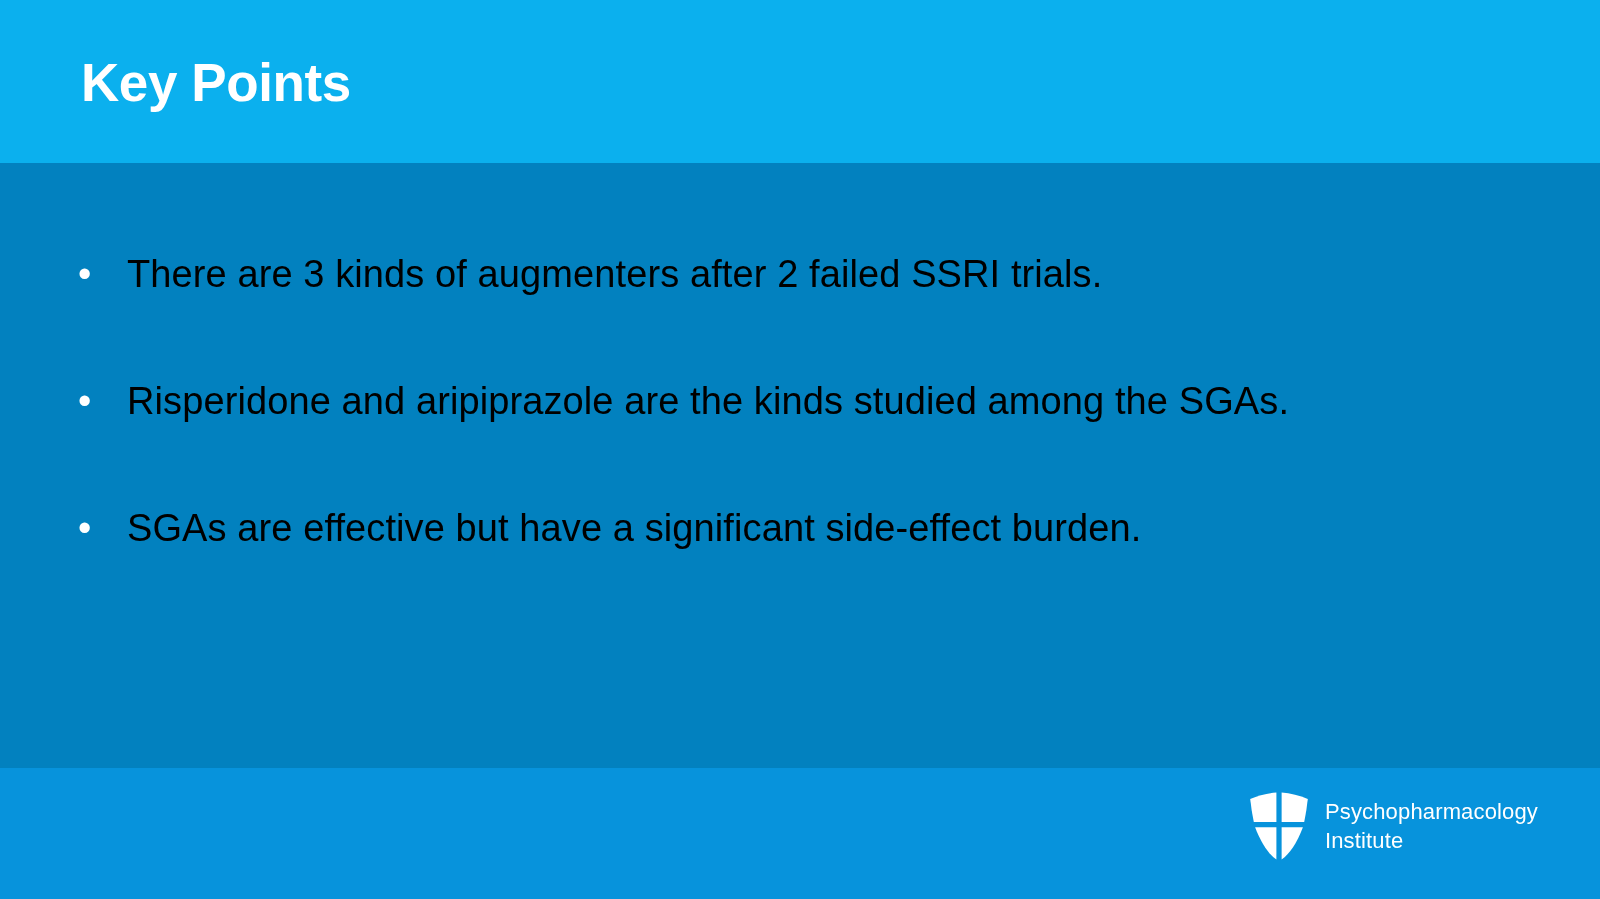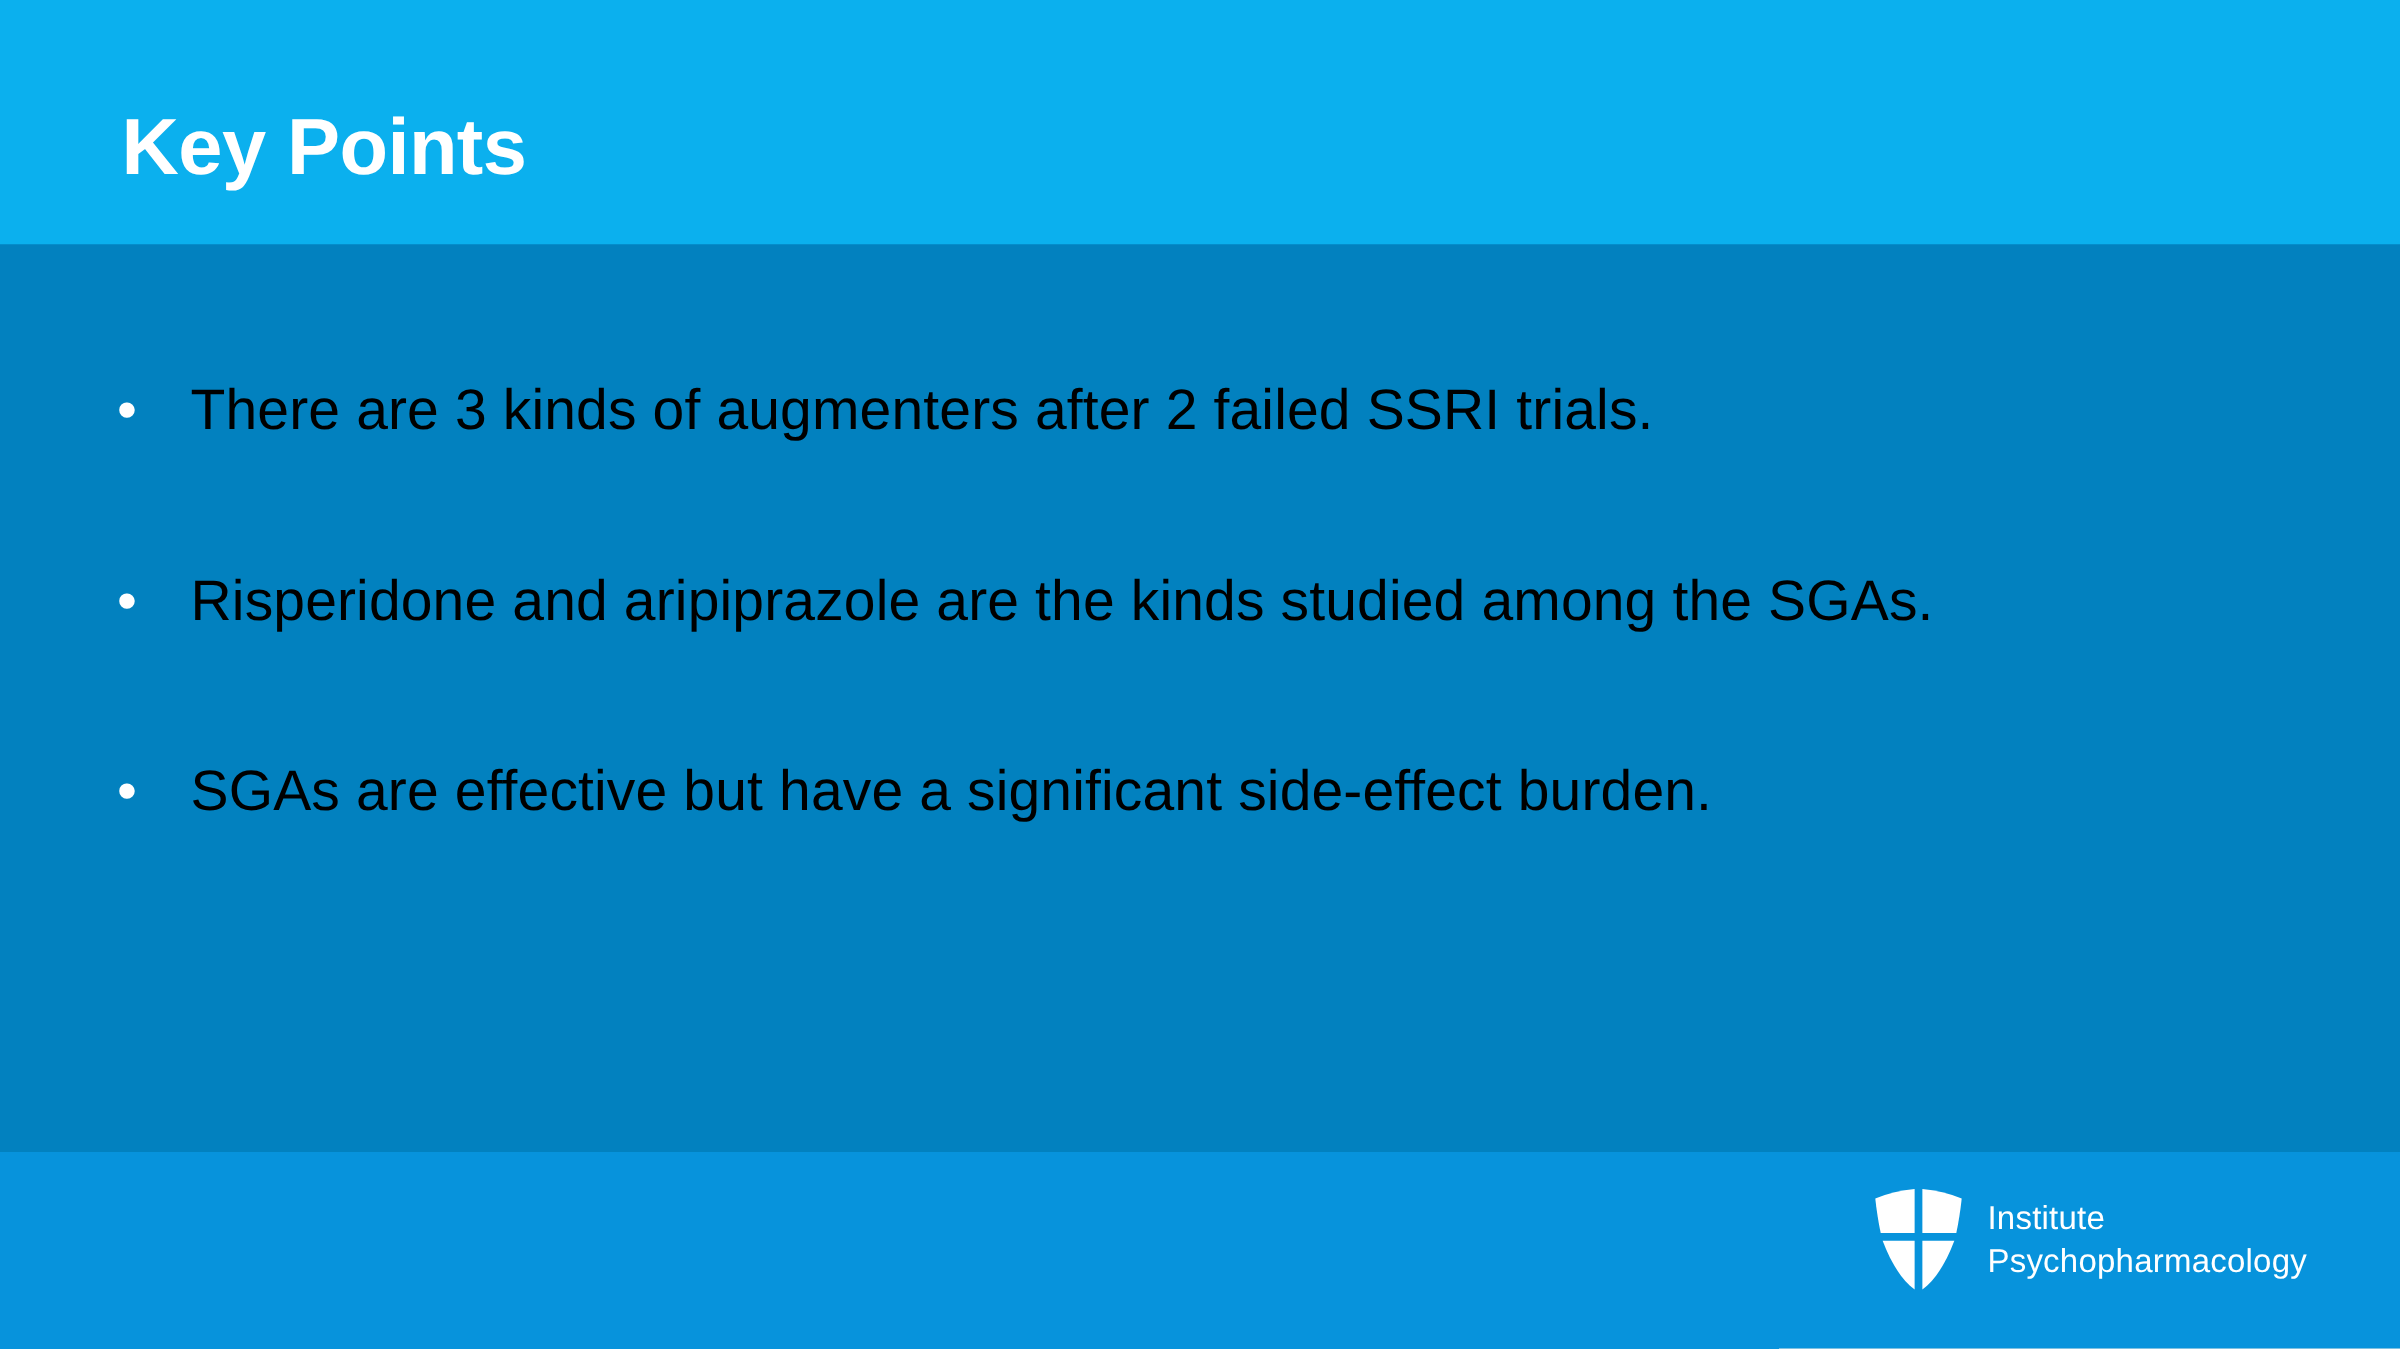--- a/index.html
+++ b/index.html
@@ -25,21 +25,21 @@
     position: absolute;
     left: 0;
     top: 0;
     width: 1600px;
     height: 163px;
     background: #0bb0ee;
   }
   .slide-title {
     position: absolute;
     left: 81px;
-    top: 72px;
+    top: 56px;
     margin: 0;
     font-size: 53px;
     line-height: 1;
     font-weight: 700;
     letter-spacing: -0.4px;
     color: #ffffff;
     white-space: nowrap;
     text-align: center;
   }
 
@@ -166,20 +166,20 @@
         <path d="M1.2 9.0 C9.5 5.5 18.5 3.3 27.4 2.6 L27.4 32.0 L4.8 32.0 C3.2 24.5 2.0 16.7 1.2 9.0 Z" fill="#ffffff"></path>
 
         <path d="M32.6 2.6 C41.5 3.3 50.5 5.5 58.8 9.0 C58.0 16.7 56.8 24.5 55.2 32.0 L32.6 32.0 Z" fill="#ffffff"></path>
 
         <path d="M6.1 37.2 L27.4 37.2 L27.4 69.6 C19.3 63.8 12.1 53.0 6.1 37.2 Z" fill="#ffffff"></path>
 
         <path d="M32.6 37.2 L53.9 37.2 C47.9 53.0 40.7 63.8 32.6 69.6 Z" fill="#ffffff"></path>
       </svg>
 
       <div class="brand-wordmark">
+        <span class="brand-line">Psychopharmacology</span>
         <span class="brand-line">Institute</span>
-        <span class="brand-line">Psychopharmacology</span>
       </div>
 
     </div>
   </div>
 
 </div>
 
 </body></html>

